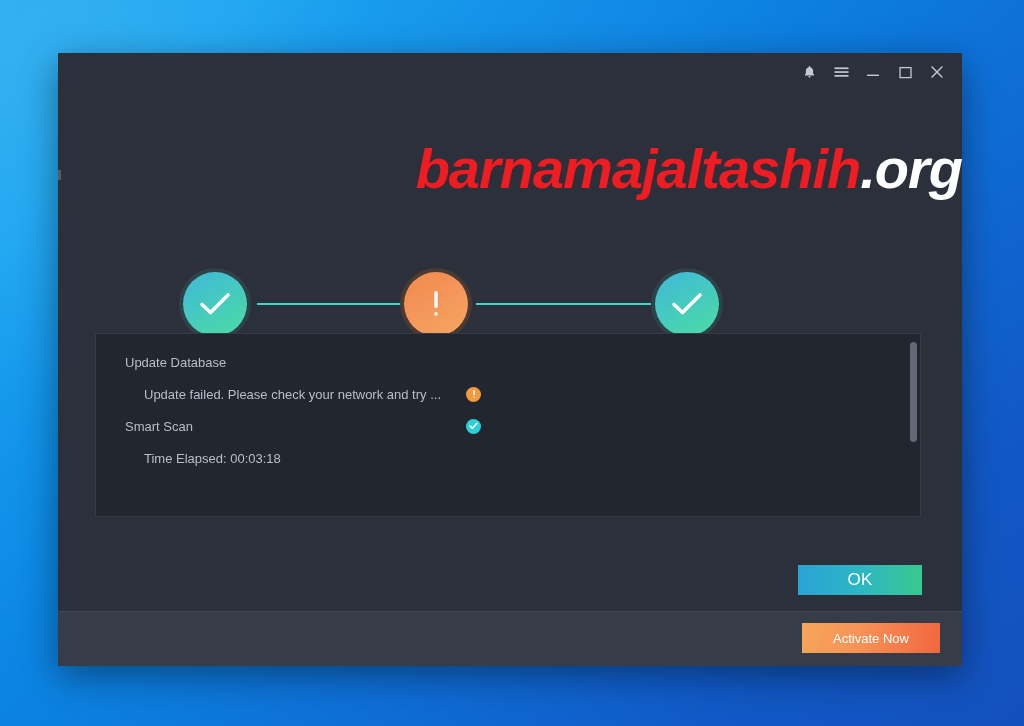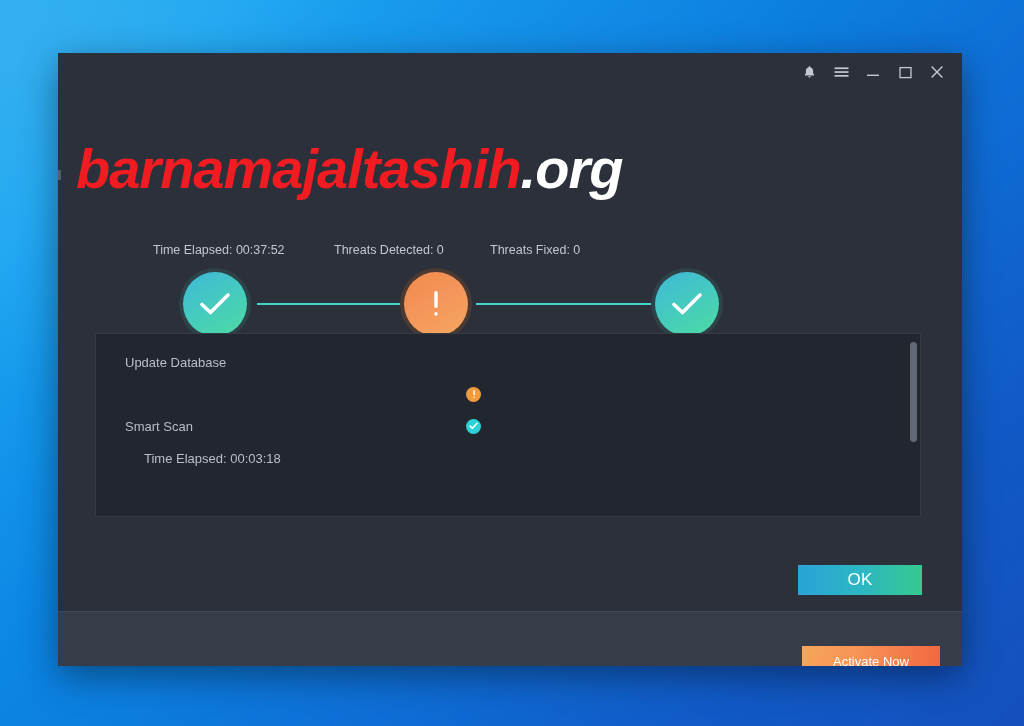--- a/index.html
+++ b/index.html
@@ -72,21 +72,21 @@
     cursor: pointer;
   }
   .winbtn svg { display: block; }
 
   
   #watermark {
     position: absolute;
     left: 0;
     top: 88px;
     width: 100%;
-    text-align: left;
+    text-align: right;
     font-size: 56px;
     font-weight: bold;
     font-style: italic;
     letter-spacing: -1px;
     line-height: 1;
     user-select: none;
     white-space: nowrap;
     padding-left: 18px;
   }
   #watermark .wm-red { color: #f01c22; }
@@ -256,21 +256,20 @@
     right: 22px;
     top: 11px;
     width: 138px;
     height: 30px;
     border: none;
     background: linear-gradient(100deg, #f5a65a 0%, #f79256 42%, #f2663f 100%);
     color: #ffffff;
     font-size: 13px;
     font-family: "Liberation Sans", sans-serif;
     cursor: pointer;
-    margin-top: 23px;
   }
 
   
   #edge-artifact {
     position: absolute;
     left: 0;
     top: 117px;
     width: 3px;
     height: 10px;
     background: rgba(190,198,212,0.30);
@@ -321,25 +320,20 @@
 
       </div>
     </div>
 
     <div id="edge-artifact"></div>
 
     <div id="watermark">
       <span class="wm-red">barnamajaltashih</span><span class="wm-white">.org</span>
     </div>
 
-    <div id="stats-row">
-      <div class="stat" id="stat-0">Time Elapsed: 00:37:52</div>
-      <div class="stat" id="stat-1">Threats Detected: 0</div>
-      <div class="stat" id="stat-2">Threats Fixed: 0</div>
-    </div>
 
     <div id="stepper">
 
       <div class="connector" id="connector-0"></div>
       <div class="connector" id="connector-1"></div>
 
       <div class="step" id="step-0">
         <div class="step-circle ok">
           <svg width="34" height="28" viewBox="0 0 34 28">
             <path d="M4 14.5 L12.5 22.5 L30 5" stroke="#ffffff" stroke-width="3.6" fill="none" stroke-linecap="round" stroke-linejoin="round"></path>
@@ -368,20 +362,21 @@
       </div>
 
     </div>
 
     <div id="log-panel">
       <div id="log-list">
           <div class="log-row level-0">
             <span class="log-text">Update Database</span>
           </div>
           <div class="log-row level-1">
+            <span class="log-text">Update failed. Please check your network and try ...</span>
             <span class="log-status warn">
               <svg width="4" height="10" viewBox="0 0 4 10">
                 <rect x="1.3" y="1" width="1.5" height="5.2" rx="0.75" fill="#ffffff"></rect>
                 <rect x="1.3" y="7.4" width="1.5" height="1.6" rx="0.75" fill="#ffffff"></rect>
               </svg>
             </span>
           </div>
           <div class="log-row level-0">
             <span class="log-text">Smart Scan</span>
             <span class="log-status ok">

